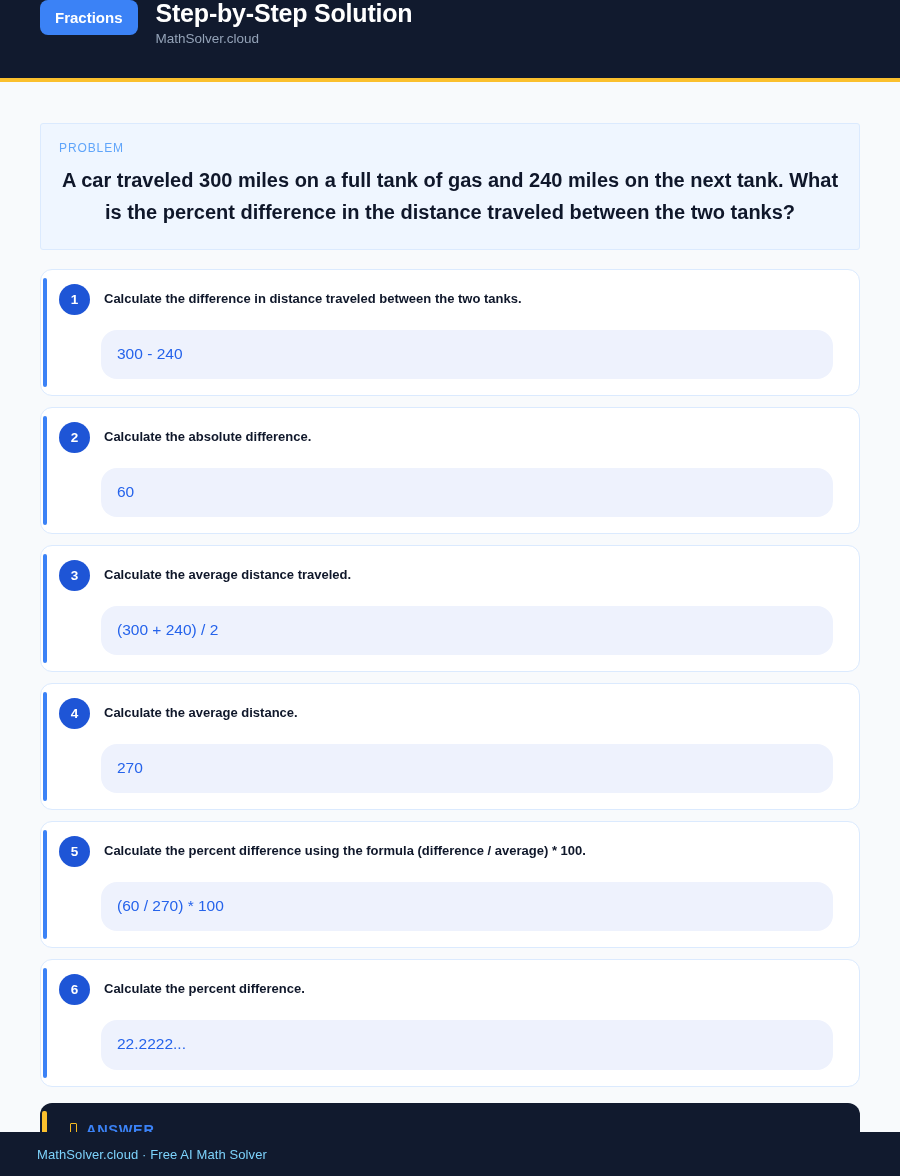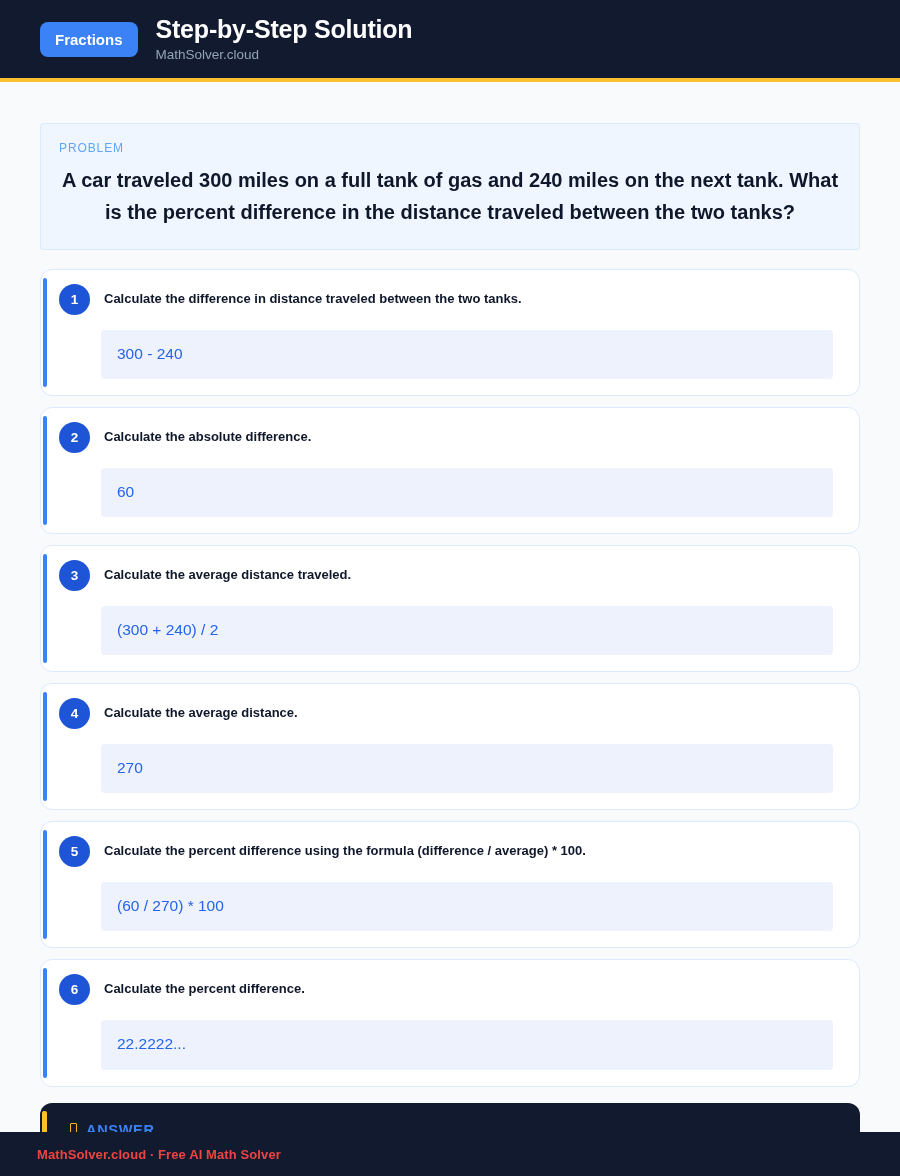--- a/index.html
+++ b/index.html
@@ -12,21 +12,21 @@
   }
 
   body { position: relative; overflow: hidden; }
 
   
   .header {
     background: #111a2e;
     height: 78px;
     padding: 0 40px;
     display: flex;
-    align-items: center;
+    align-items: flex-start;
     gap: 18px;
     position: relative;
   }
   .accent-bar {
     height: 4px;
     background: #fbc02d;
     width: 100%;
   }
   .badge {
     background: #3b82f6;
@@ -120,21 +120,21 @@
   .step-title {
     color: #0f172a;
     font-size: 13px;
     font-weight: bold;
     line-height: 1.35;
     padding-top: 4px;
   }
   .step-expr {
     margin: 15px 8px 0 42px;
     background: #eef2fd;
-    border-radius: 4px;
+    border-radius: 16px;
     padding: 14px 16px 15px 16px;
     color: #2563eb;
     font-size: 15.5px;
     line-height: 1.3;
     min-height: 48px;
   }
 
   
   .answer-card {
     position: relative;
@@ -183,24 +183,23 @@
   .footer {
     position: absolute;
     left: 0; right: 0; bottom: 0;
     height: 44px;
     background: #111a2e;
     display: flex;
     align-items: center;
     padding: 0 37px;
   }
   .footer-text {
-    color: #ef4444;
+    color: #7dd3fc;
     font-size: 13px;
     letter-spacing: 0.1px;
-    font-weight: bold;
   }
 </style>
 </head>
 <body>
 
 <header class="header">
   <div class="badge">Fractions</div>
   <div class="header-text">
     <div class="header-title">Step-by-Step Solution</div>
     <div class="header-sub">MathSolver.cloud</div>

